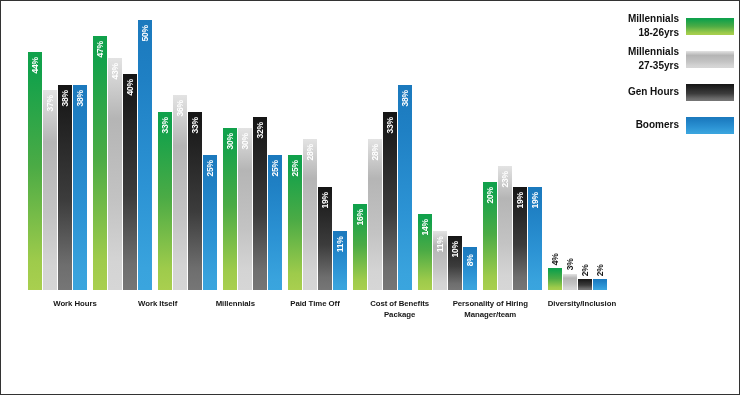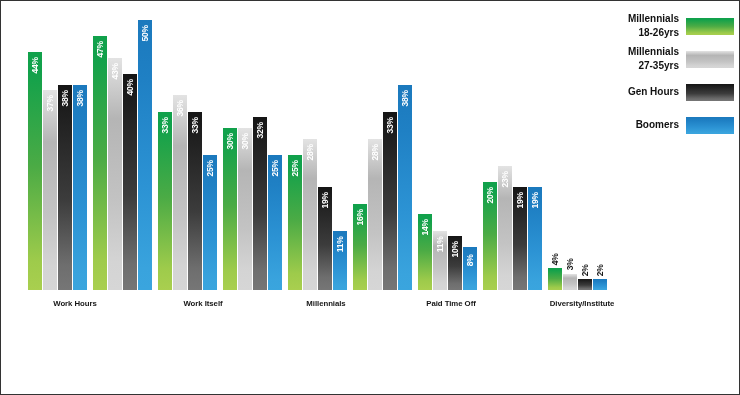--- a/index.html
+++ b/index.html
@@ -353,21 +353,25 @@
           </div>
         </div>
       </div>
     </div>
 
   <div id="cats">
       <div class="cat" style="width: 72px; white-space: pre-line;">Work Hours</div>
       <div class="cat" style="width: 66px; white-space: pre-line;">Work Itself</div>
       <div class="cat" style="width: 62px; white-space: pre-line;">Millennials</div>
       <div class="cat" style="width: 70px; white-space: pre-line;">Paid Time Off</div>
-      <div class="cat" style="width: 74px; white-space: pre-line;">Diversity/Institute</div>
+      <div class="cat" style="width: 72px; white-space: pre-line;">Cost of Benefits
+Package</div>
+      <div class="cat" style="width: 82px; white-space: pre-line;">Personality of Hiring
+Manager/team</div>
+      <div class="cat" style="width: 74px; white-space: pre-line;">Diversity/Inclusion</div>
     </div>
 
   <div id="legend">
       <div class="leg-row">
         <div class="leg-text">Millennials
 18-26yrs</div>
         <div class="leg-swatch s0"></div>
       </div>
       <div class="leg-row">
         <div class="leg-text">Millennials

